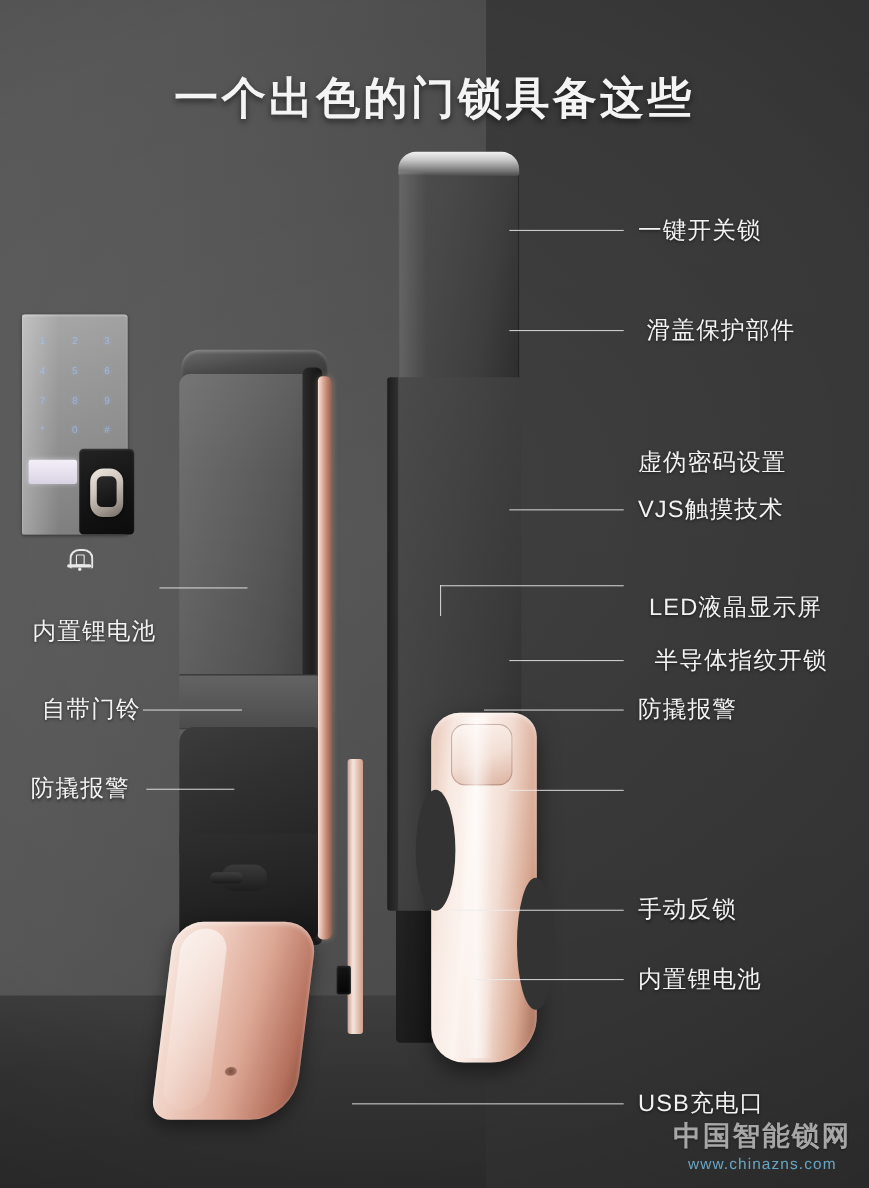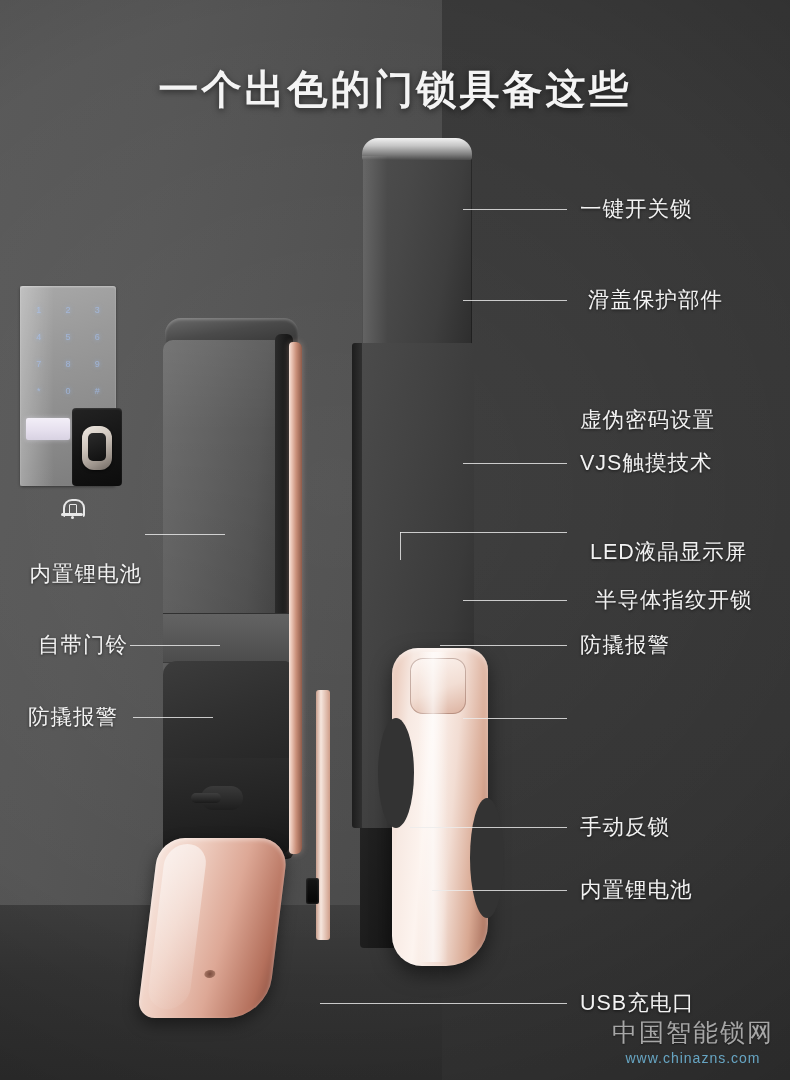--- a/index.html
+++ b/index.html
@@ -153,21 +153,21 @@
   
   .cl{position:absolute;color:#f2f2f2;font-size:21.5px;letter-spacing:1px;
     white-space:nowrap;text-shadow:0 1px 3px rgba(0,0,0,.6);line-height:1.28;}
   .cl.right{text-align:left;}
   .cl.left{text-align:right;}
   .lead{position:absolute;height:1px;background:rgba(235,235,235,.82);}
   .lead.v{width:1px;height:auto;background:rgba(235,235,235,.82);}
 
   
   .wm{position:absolute;right:16px;bottom:14px;text-align:center;opacity:.72;}
-  .wm .cn{color:#d6d6d6;font-size:25px;font-weight:400;letter-spacing:2px;
+  .wm .cn{color:#d6d6d6;font-size:25px;font-weight:700;letter-spacing:2px;
     text-shadow:0 1px 2px rgba(0,0,0,.6);}
   .wm .url{color:#7dd3fc;font-size:14px;letter-spacing:1px;margin-top:1px;}
 </style>
 </head>
 <body>
 
 <div id="stage">
 
   <div class="bg-left"></div>
   <div class="bg-right"></div>

